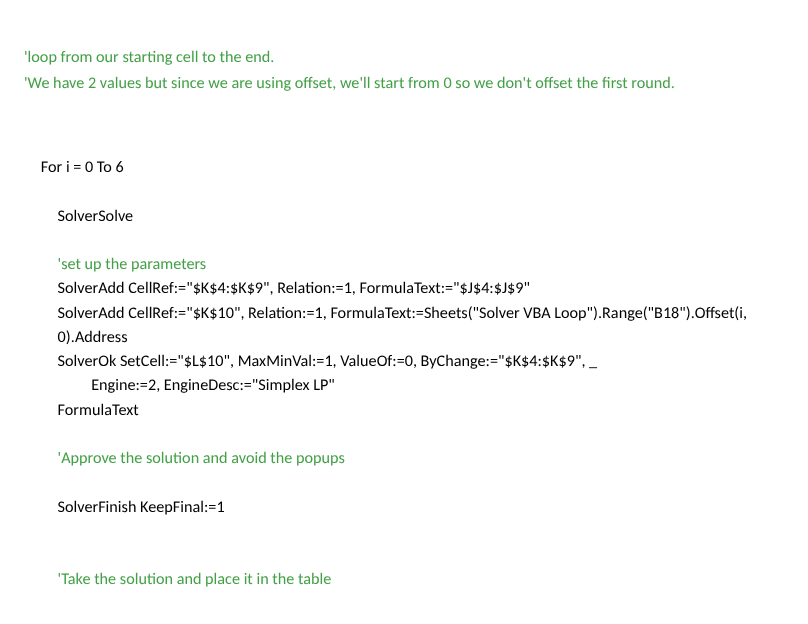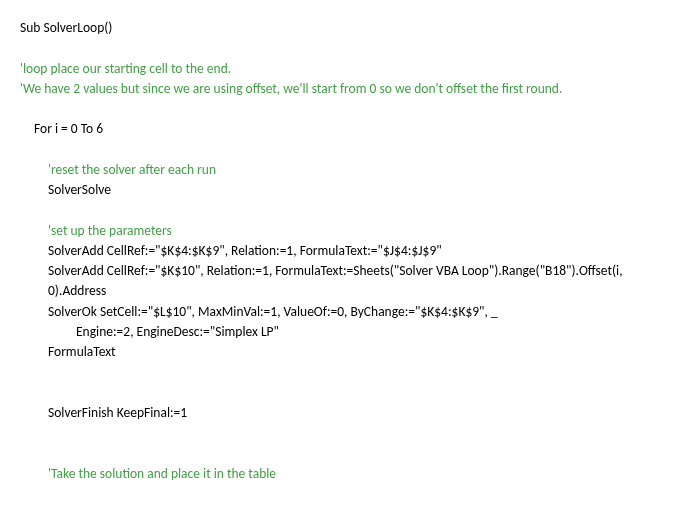--- a/index.html
+++ b/index.html
@@ -21,47 +21,47 @@
       word-wrap: break-word;
     }
     .comment {
       color: #43a047;
     }
     .blank {
       height: 1.5em;
     }
     .indent-1 {
       padding-left: 14px;
+      margin-top: 30px;
     }
     .indent-2 {
       padding-left: 28px;
     }
     .indent-3 {
       padding-left: 56px;
     }
   </style>
 </head>
 <body>
 
 <div id="code-block">
-    <div class="code-line">Sub SolverLoop()</div>
     <div class="blank"></div>
-    <div class="code-line comment">'loop place our starting cell to the end.</div>
+    <div class="code-line comment">'loop from our starting cell to the end.</div>
     <div class="code-line comment">'We have 2 values but since we are using offset, we'll start from 0 so we don't offset the first round.</div>
     <div class="blank"></div>
     <div class="code-line indent-1">For i = 0 To 6</div>
     <div class="blank"></div>
-    <div class="code-line indent-2 comment">'reset the solver after each run</div>
     <div class="code-line indent-2">SolverSolve</div>
     <div class="blank"></div>
     <div class="code-line indent-2 comment">'set up the parameters</div>
     <div class="code-line indent-2">SolverAdd CellRef:="$K$4:$K$9", Relation:=1, FormulaText:="$J$4:$J$9"</div>
     <div class="code-line indent-2">SolverAdd CellRef:="$K$10", Relation:=1, FormulaText:=Sheets("Solver VBA Loop").Range("B18").Offset(i, 0).Address</div>
     <div class="code-line indent-2">SolverOk SetCell:="$L$10", MaxMinVal:=1, ValueOf:=0, ByChange:="$K$4:$K$9", _</div>
     <div class="code-line indent-3">Engine:=2, EngineDesc:="Simplex LP"</div>
     <div class="code-line indent-2">FormulaText</div>
     <div class="blank"></div>
+    <div class="code-line indent-2 comment">'Approve the solution and avoid the popups</div>
     <div class="blank"></div>
     <div class="code-line indent-2">SolverFinish KeepFinal:=1</div>
     <div class="blank"></div>
     <div class="blank"></div>
     <div class="code-line indent-2 comment">'Take the solution and place it in the table</div>
   </div>
 
 </body></html>

